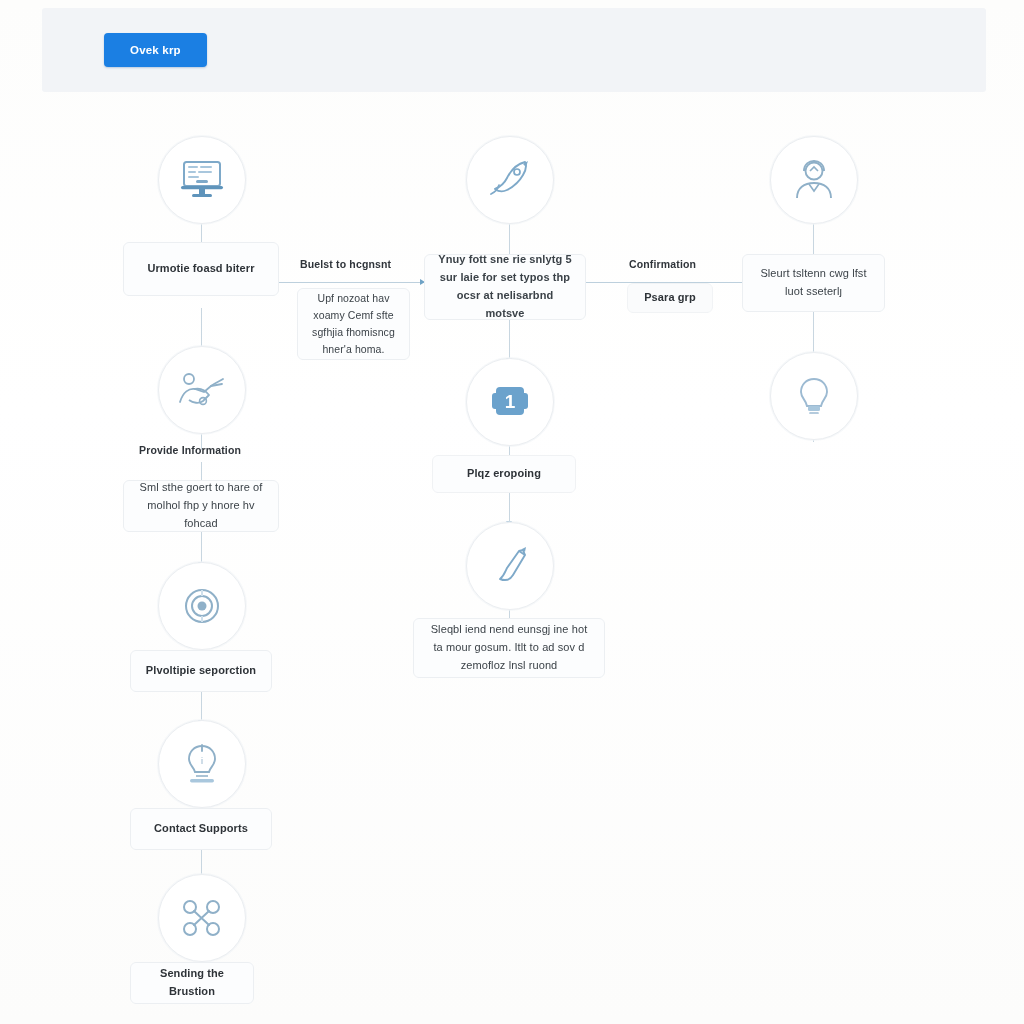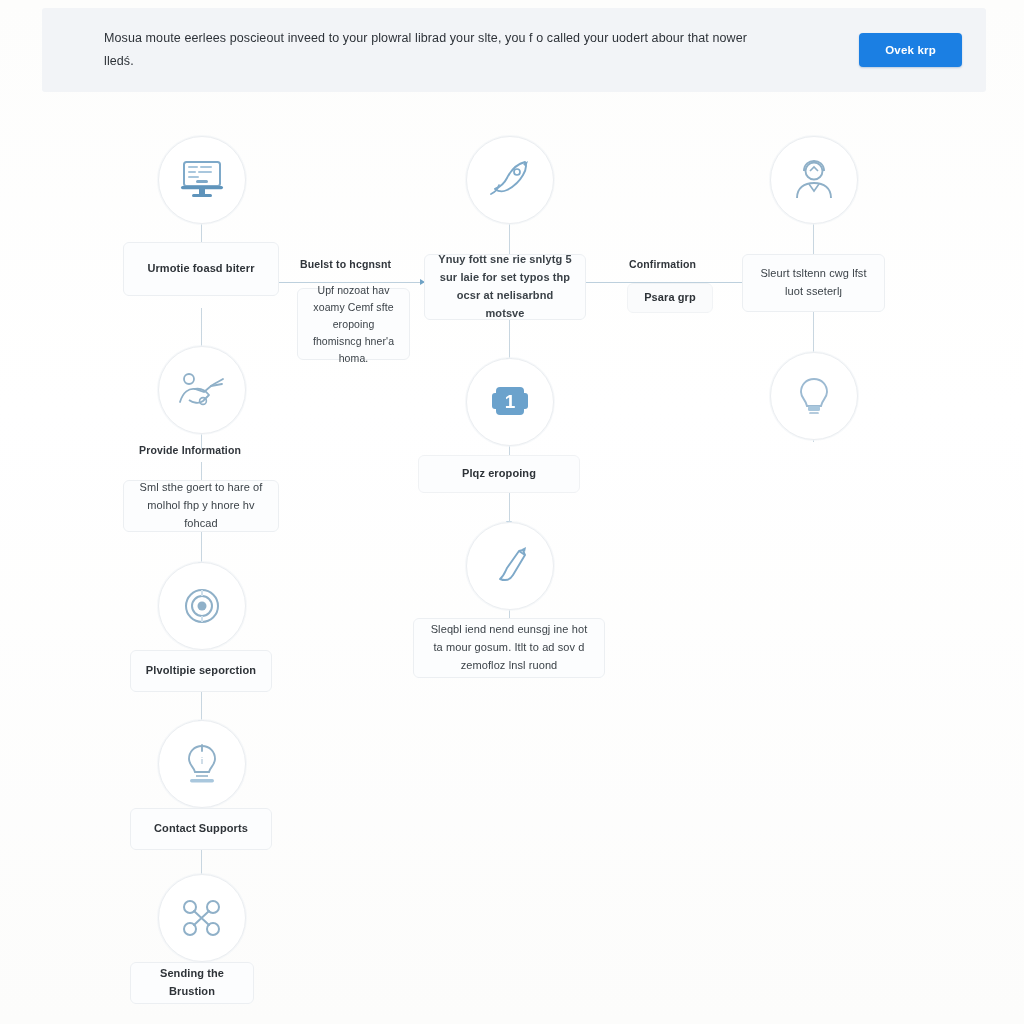--- a/index.html
+++ b/index.html
@@ -140,21 +140,20 @@
     border-bottom: 3.5px solid transparent;
     border-left: 5px solid #6fa3c6;
   }
 </style>
 </head>
 <body>
 
 <div class="canvas">
 
   <div class="banner">
-    <div class="banner-text">Mosua moute eerlees poscieout inveed to your plowral librad your slte, you f o called your uodert abour that nower lledś.</div>
     <button class="banner-btn">Ovek krp</button>
   </div>
 
   <div class="vline" style="left:201px; top:222px; height:32px;"></div>
   <div class="arrow-up" style="left:197.5px; top:218px;"></div>
 
   <div class="vline" style="left:201px; top:308px; height:42px;"></div>
   <div class="arrow-down" style="left:197.5px; top:350px;"></div>
 
   <div class="vline" style="left:201px; top:432px; height:18px;"></div>
@@ -267,21 +266,21 @@
         <circle cx="11" cy="12" r="6" fill="none" stroke="#8fb0c8" stroke-width="2"></circle>
       </svg>
     </span>
   </div>
   <div class="node-box" style="left:130px; top:962px; width:124px; height:42px;">
     <span>Sending the Brustion</span>
   </div>
 
   <div class="edge-label" style="left:300px; top:258px;">Buelst to hcgnsnt</div>
   <div class="node-box body" style="left:297px; top:288px; width:113px; height:72px; font-size:10.5px; line-height:1.62;">
-    <span>Upf nozoat hav xoamy Cemf sfte eropoing fhomisncg hner'a homa.</span>
+    <span>Upf nozoat hav xoamy Cemf sfte sgfhjia fhomisncg hner'a homa.</span>
   </div>
 
   <div class="node-icon" style="left:466px; top:136px;">
     <span>
       <svg width="46" height="44" viewBox="0 0 46 44">
         <path d="M38 4 C30 6 24 12 20 20 C17 26 13 29 8 31 C12 34 16 34 20 32 C26 29 32 24 36 17 C39 12 40 8 38 4Z" fill="none" stroke="#7ea9c9" stroke-width="1.9" stroke-linejoin="round"></path>
         <path d="M4 36 C8 34 11 31 12 27" fill="none" stroke="#7ea9c9" stroke-width="1.7" stroke-linecap="round"></path>
         <circle cx="30" cy="14" r="3" fill="none" stroke="#7ea9c9" stroke-width="1.7"></circle>
         <path d="M36 6 L41 3 L39 9Z" fill="#7ea9c9"></path>
       </svg>
@@ -293,21 +292,21 @@
 
   <div class="node-icon" style="left:466px; top:358px;">
     <span>
       <svg width="44" height="42" viewBox="0 0 44 42">
         <rect x="8" y="6" width="28" height="28" rx="4" fill="#6ba2cc"></rect>
         <rect x="4" y="12" width="36" height="16" rx="3" fill="#6ba2cc"></rect>
         <text x="22" y="27" font-size="19" font-weight="bold" fill="#ffffff" text-anchor="middle" font-family="Liberation Sans, sans-serif">1</text>
       </svg>
     </span>
   </div>
-  <div class="node-box" style="left:418px; top:455px; width:162px; height:38px; border-color:#f0f2f4;text-align:right;">
+  <div class="node-box" style="left:432px; top:455px; width:144px; height:38px; border-color:#f0f2f4;text-align:right;">
     <span>Plqz eropoing</span>
   </div>
 
   <div class="node-icon" style="left:466px; top:522px;">
     <span>
       <svg width="42" height="42" viewBox="0 0 42 42">
         <path d="M34 5 L36 10 L24 30 C21 35 16 36 11 34 C15 31 16 27 18 23 L30 6Z" fill="none" stroke="#7ea9c9" stroke-width="1.9" stroke-linejoin="round"></path>
         <path d="M30 6 L36 10" stroke="#7ea9c9" stroke-width="1.7"></path>
         <path d="M33 4 L37 2 L36 7Z" fill="#7ea9c9"></path>
       </svg>

